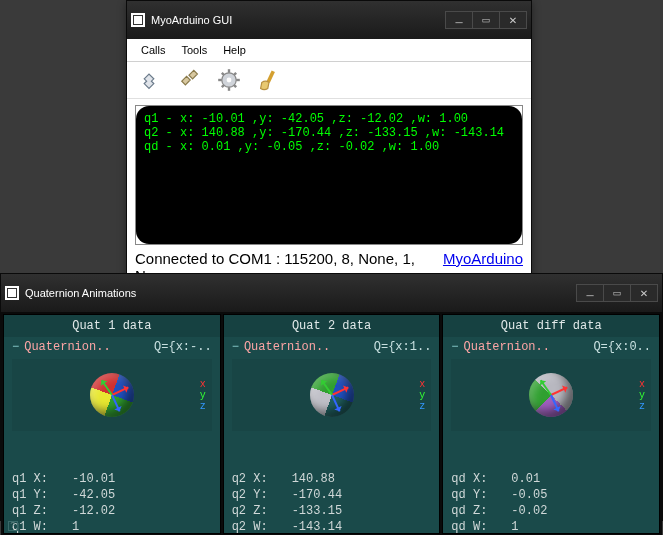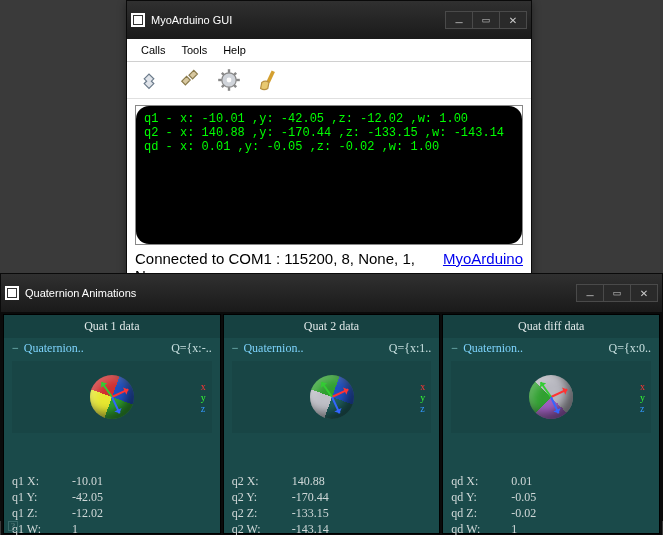--- a/index.html
+++ b/index.html
@@ -26,25 +26,25 @@
 .console-wrap { margin: 6px 8px 0 8px; border: 1px solid #888; }
 .console { background: #000; color: #00ff00; font-family: 'Courier New', monospace; font-size: 12px; padding: 6px 8px; height: 138px; overflow: hidden; line-height: 14px; border-radius: 13px; }
 .console .line { white-space: nowrap; }
 
 .statusbar { padding: 5px 8px 7px 8px; font-size: 15px; background: #fff; display: flex; }
 .statusbar .link { color: #0000ee; text-decoration: underline; margin-left: 8px; cursor: pointer; }
 
 
 .win2 { position: absolute; left: 0; top: 273px; width: 663px; height: 248px; border: 1px solid #0a0a0a; background: #0a0a0a; }
 .win2 .body { display: flex; gap: 2px; padding: 2px; background: #0a0a0a; height: 224px; }
-.panel { flex: 1; background: #1a4a4a; border: 1px solid #000; position: relative; font-family: Liberation Serif, serif; color: #cde; }
+.panel { flex: 1; background: #1a4a4a; border: 1px solid #000; position: relative; font-family: Liberation Mono, monospace; color: #cde; }
 .panel-title { text-align: center; padding: 4px 0; font-size: 12px; color: #e0e8e8; background: rgba(0,0,0,0.12); }
 .panel-row { display: flex; padding: 3px 8px; font-size: 12px; align-items: center; }
 .panel-row .minus { color: #8cc; margin-right: 5px; }
-.panel-row .qlabel { flex: 1; color: #7dd3fc; }
+.panel-row .qlabel { flex: 1; color: #fca5a5; }
 .panel-row .qval { color: #c8e0e0; }
 .sphere-area { height: 72px; position: relative; margin: 2px 8px; background: rgba(0,0,0,0.06); }
 .sphere { position: absolute; left: 50%; top: 50%; transform: translate(-50%,-50%); }
 .axes { position: absolute; right: 6px; top: 50%; transform: translateY(-50%); font-size: 10px; line-height: 11px; }
 .axes .x { color: #ff3333; }
 .axes .y { color: #33ff33; }
 .axes .z { color: #3399ff; }
 .vals { padding: 4px 8px 0 8px; margin-top: 36px; }
 .valrow { display: flex; font-size: 12px; line-height: 16px; color: #d0d8d8; }
 .valrow .k { width: 60px; }

